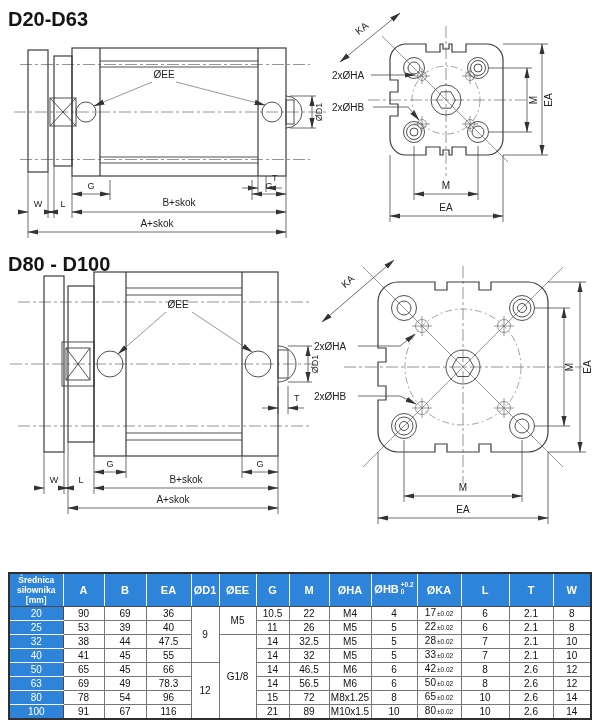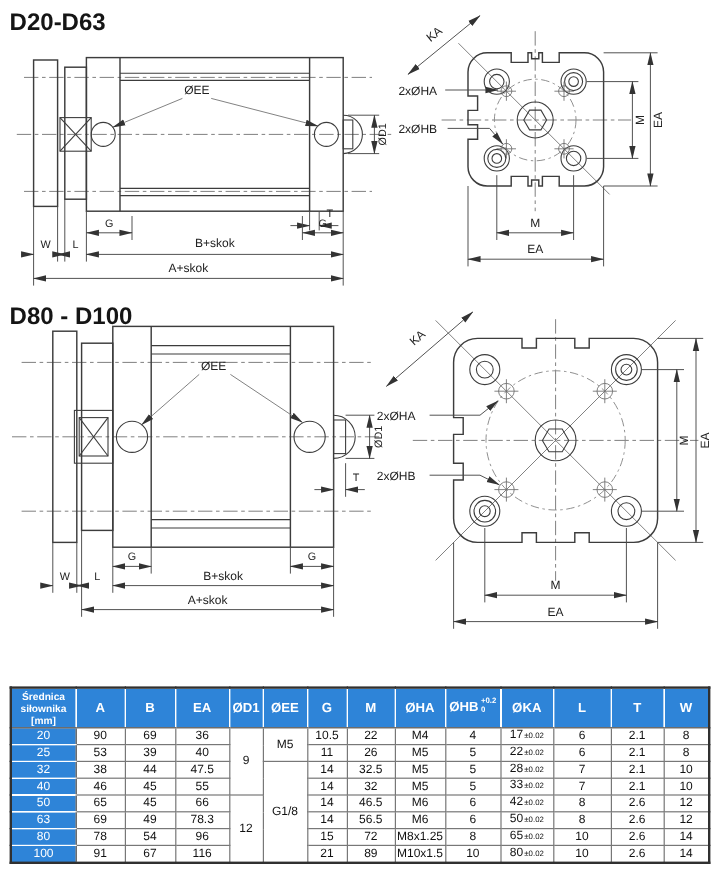--- a/index.html
+++ b/index.html
@@ -401,21 +401,21 @@
         <td>32.5</td>
         <td>M5</td>
         <td>5</td>
         <td>28<span class="tol">±0.02</span></td>
         <td>7</td>
         <td>2.1</td>
         <td>10</td>
       </tr>
       <tr>
         <th>40</th>
-        <td>46</td>
+        <td>41</td>
         <td>45</td>
         <td>55</td>
         <td>14</td>
         <td>32</td>
         <td>M5</td>
         <td>5</td>
         <td>33<span class="tol">±0.02</span></td>
         <td>7</td>
         <td>2.1</td>
         <td>10</td>

